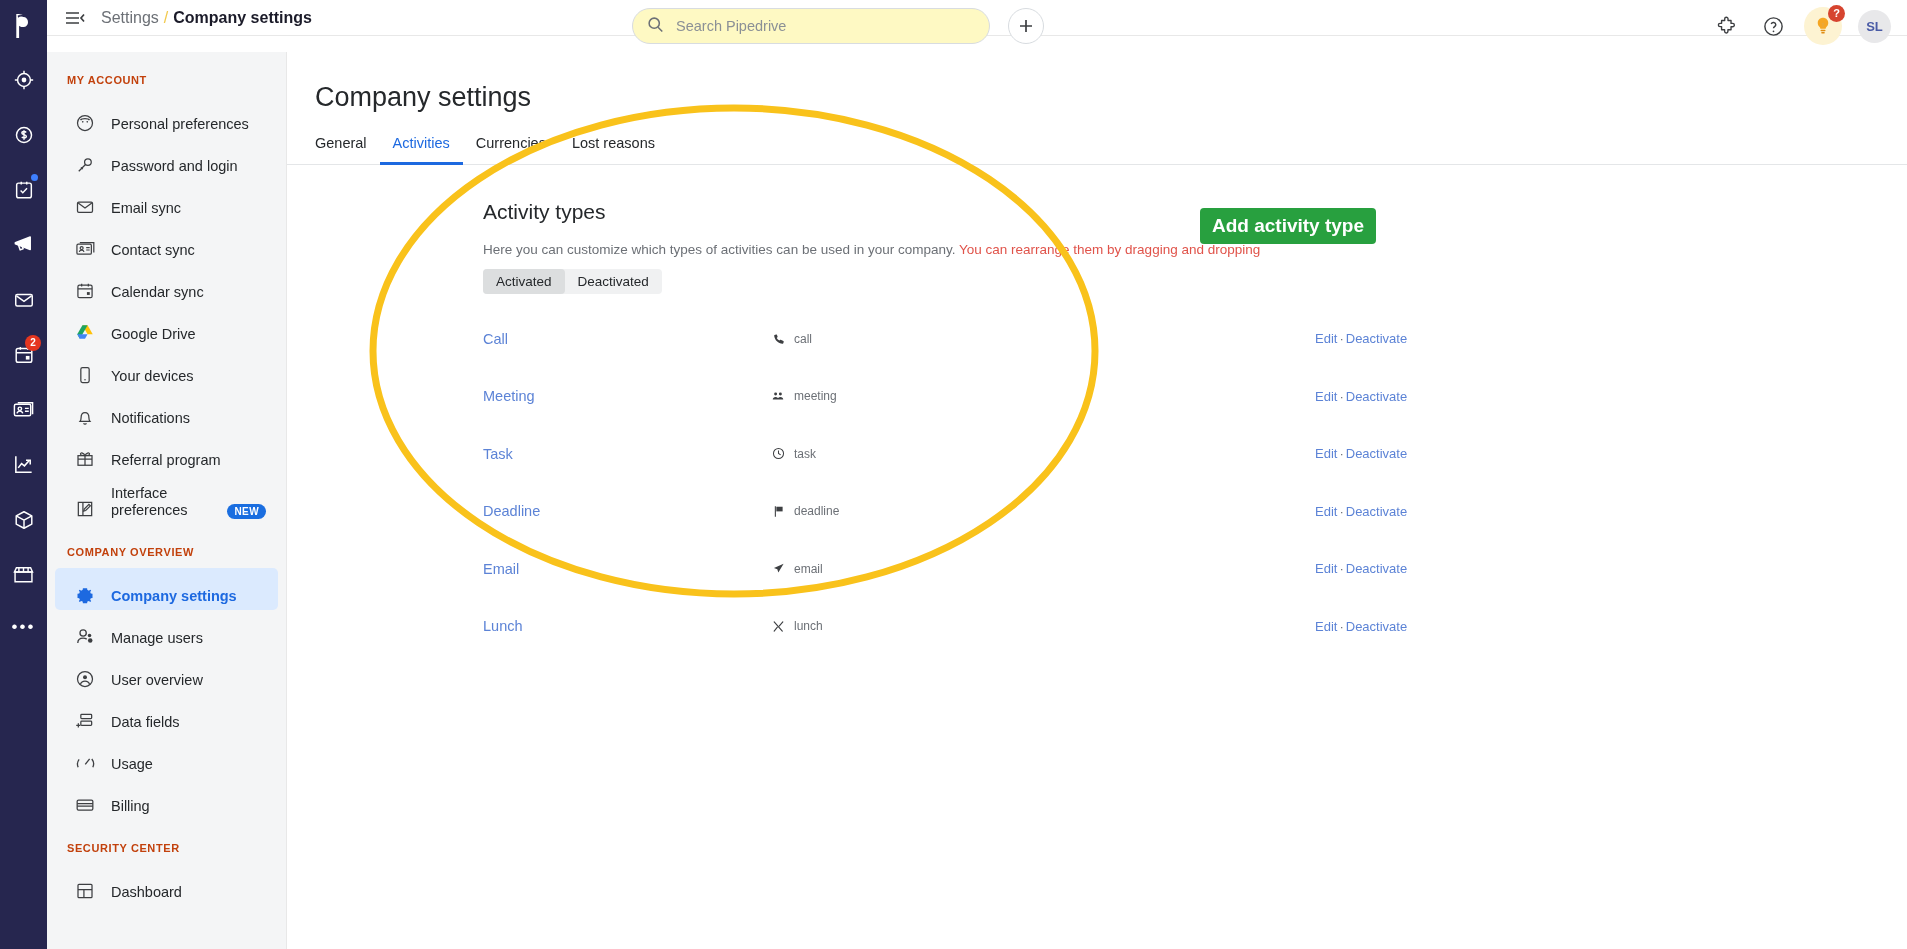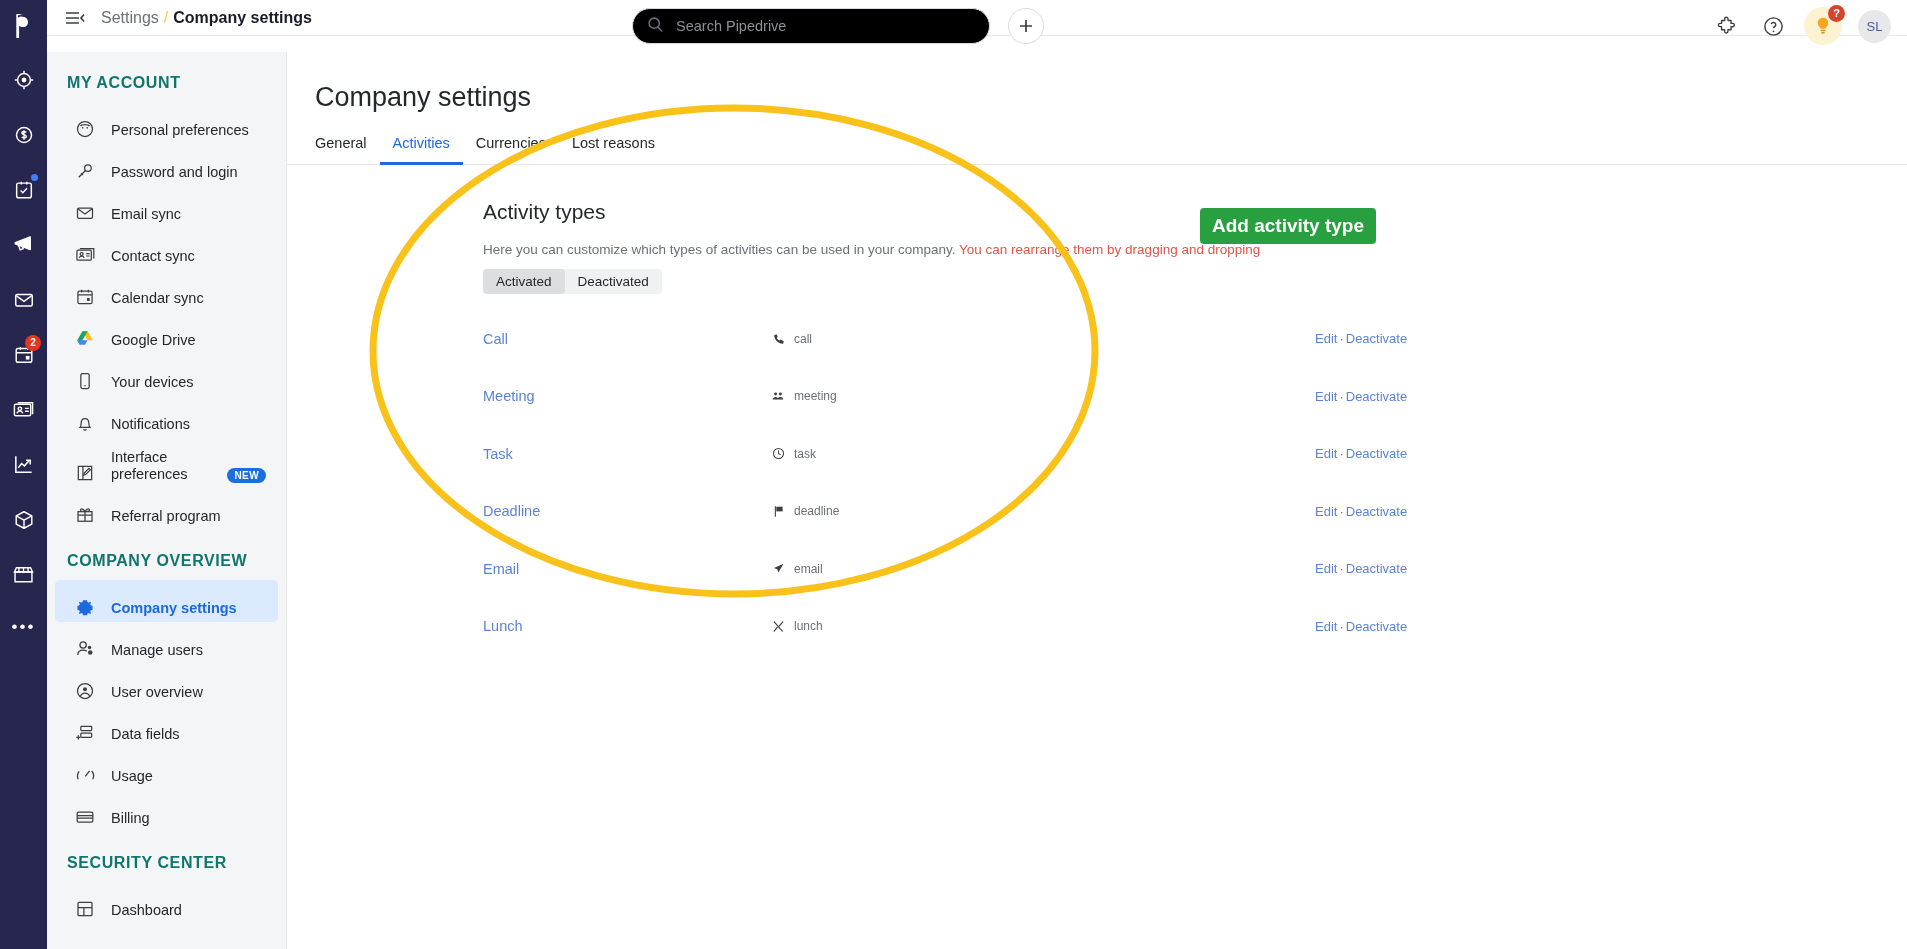--- a/index.html
+++ b/index.html
@@ -40,21 +40,21 @@
     background:#fff; border-bottom:1px solid #e8e8e8;
     display:flex; align-items:center; z-index:30;
   }
   #hamburger { margin-left:18px; cursor:pointer; display:flex; align-items:center; }
   #breadcrumb { margin-left:16px; font-size:16px; color:#6c7076; white-space:nowrap; }
   #breadcrumb .sep { color:#f2c94c; margin:0 5px; }
   #breadcrumb .crumb-current { color:#1b1b29; font-weight:700; }
   #search-wrap { position:absolute; left:585px; top:8px; width:358px; height:36px; }
   #search-box {
     width:100%; height:36px; border:1px solid #d8dce0; border-radius:18px;
-    display:flex; align-items:center; padding:0 14px; background:#000000;
+    display:flex; align-items:center; padding:0 14px; background:#fef9c3;
   }
   #search-box input {
     border:none; outline:none; font-size:14.5px; font-family:"Liberation Sans", sans-serif;
     color:#6c7076; margin-left:10px; width:100%; background:transparent;
   }
   #search-box input::placeholder { color:#8b9096; }
   #plus-btn {
     position:absolute; left:961px; top:8px; width:36px; height:36px; border-radius:50%;
     border:1px solid #d8dce0; background:#fff; display:flex; align-items:center;
     justify-content:center; cursor:pointer;
@@ -67,31 +67,31 @@
     width:38px; height:38px; border-radius:50%; background:#fdf3d2;
     display:flex; align-items:center; justify-content:center; position:relative; cursor:pointer;
   }
   #bulb-badge {
     position:absolute; top:-2px; right:-3px; width:17px; height:17px; border-radius:50%;
     background:#d6442f; color:#fff; font-size:11px; font-weight:700;
     display:flex; align-items:center; justify-content:center; line-height:1;
   }
   #avatar {
     width:33px; height:33px; border-radius:50%; background:#e8e8ea; color:#4a5ba6;
-    font-size:13px; font-weight:400; display:flex; align-items:center; justify-content:center;
+    font-size:13px; font-weight:700; display:flex; align-items:center; justify-content:center;
     cursor:pointer;
   }
 
   
   #sidebar {
     position:absolute; left:47px; top:52px; width:240px; bottom:0;
     background:#f4f5f6; border-right:1px solid #e8e8e8; overflow:hidden; z-index:20;
   }
   .side-section {
-    font-size:16px; font-weight:700; letter-spacing:.6px; color:#0f766e;
+    font-size:11px; font-weight:700; letter-spacing:.6px; color:#c2410c;
     padding:22px 0 10px 20px; text-transform:uppercase;
   }
   .side-item {
     display:flex; align-items:flex-end; min-height:42px; padding:5px 12px 5px 20px;
     margin:0 8px; border-radius:5px; cursor:pointer; color:#25282b; font-size:14.5px;
     position:relative;
   }
   .side-item .si-ico { width:26px; flex:0 0 26px; display:flex; align-items:center; }
   .side-item .si-label { margin-left:10px; line-height:1.18; }
   .side-item.active { background:#dbeafe; color:#1d69e0; font-weight:700; }
@@ -363,40 +363,40 @@
   </div>
   <div class="side-item">
     <span class="si-ico">
         <svg width="20" height="20" viewBox="0 0 24 24" fill="none" stroke="#3d3f42" stroke-width="1.5">
           <path d="M6 17.2c1-1.2 1.3-2.1 1.3-4.4 0-3.3 1.3-6 4.7-6s4.7 2.7 4.7 6c0 2.3.3 3.2 1.3 4.4z"></path>
           <path d="M10.3 19.4a1.9 1.9 0 0 0 3.4 0"></path>
         </svg>
       </span>
     <span class="si-label">Notifications</span>
   </div>
+  <div class="side-item">
+    <span class="si-ico">
+        <svg width="20" height="20" viewBox="0 0 24 24" fill="none" stroke="#3d3f42" stroke-width="1.5">
+          <rect x="3.6" y="8" width="16.8" height="11.5"></rect>
+          <path d="M3.6 12.2h16.8M12 8v11.5"></path>
+          <path d="M12 8C10.5 4.4 7 4 6.6 5.7 6.2 7.4 9.2 8 12 8zM12 8c1.5-3.6 5-4 5.4-2.3C17.8 7.4 14.8 8 12 8z"></path>
+        </svg>
+      </span>
+    <span class="si-label">Referral program</span>
+  </div>
   <div class="side-item" style="min-height:50px;">
     <span class="si-ico">
         <svg width="20" height="20" viewBox="0 0 24 24" fill="none" stroke="#3d3f42" stroke-width="1.5">
           <path d="M4 4h16v16H4z"></path>
           <path d="M9.5 4v16"></path>
           <path d="m18.4 8.2-5.6 5.6-2.4.7.7-2.4 5.6-5.6z"></path>
         </svg>
       </span>
     <span class="si-label" style="max-width:110px;">Interface preferences</span>
     <span class="new-pill">NEW</span>
-  </div>
-  <div class="side-item">
-    <span class="si-ico">
-        <svg width="20" height="20" viewBox="0 0 24 24" fill="none" stroke="#3d3f42" stroke-width="1.5">
-          <rect x="3.6" y="8" width="16.8" height="11.5"></rect>
-          <path d="M3.6 12.2h16.8M12 8v11.5"></path>
-          <path d="M12 8C10.5 4.4 7 4 6.6 5.7 6.2 7.4 9.2 8 12 8zM12 8c1.5-3.6 5-4 5.4-2.3C17.8 7.4 14.8 8 12 8z"></path>
-        </svg>
-      </span>
-    <span class="si-label">Referral program</span>
   </div>
 
   <div class="side-section">COMPANY OVERVIEW</div>
 
   <div class="side-item active">
     <span class="si-ico">
         <svg width="20" height="20" viewBox="0 0 24 24" fill="#1d69e0">
           <path d="M12 8.4a3.6 3.6 0 1 0 0 7.2 3.6 3.6 0 0 0 0-7.2zm9 2.1-2.1-.35a7 7 0 0 0-.72-1.74l1.24-1.73-1.1-1.1-1.73 1.24a7 7 0 0 0-1.74-.72L14.5 3.9h-5l-.35 2.2a7 7 0 0 0-1.74.72L5.68 5.58l-1.1 1.1L5.82 8.4a7 7 0 0 0-.72 1.74l-2.1.36v5l2.1.35c.17.62.41 1.2.72 1.74l-1.24 1.73 1.1 1.1 1.73-1.24c.54.31 1.12.55 1.74.72l.35 2.1h5l.35-2.1c.62-.17 1.2-.41 1.74-.72l1.73 1.24 1.1-1.1-1.24-1.73c.31-.54.55-1.12.72-1.74l2.1-.35z"></path>
         </svg>
       </span>

